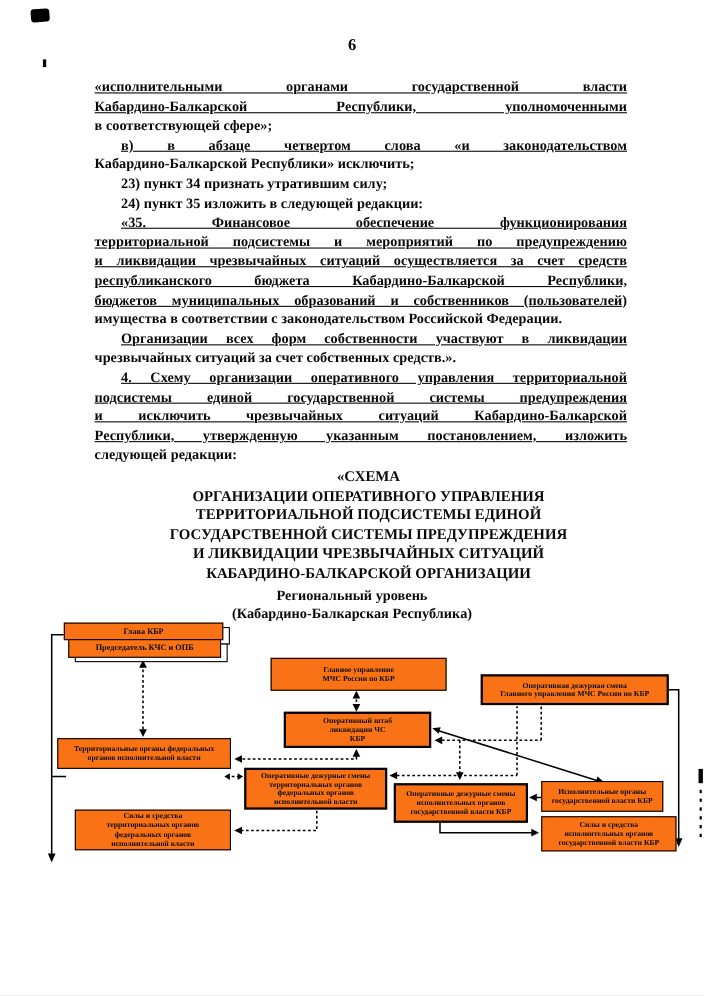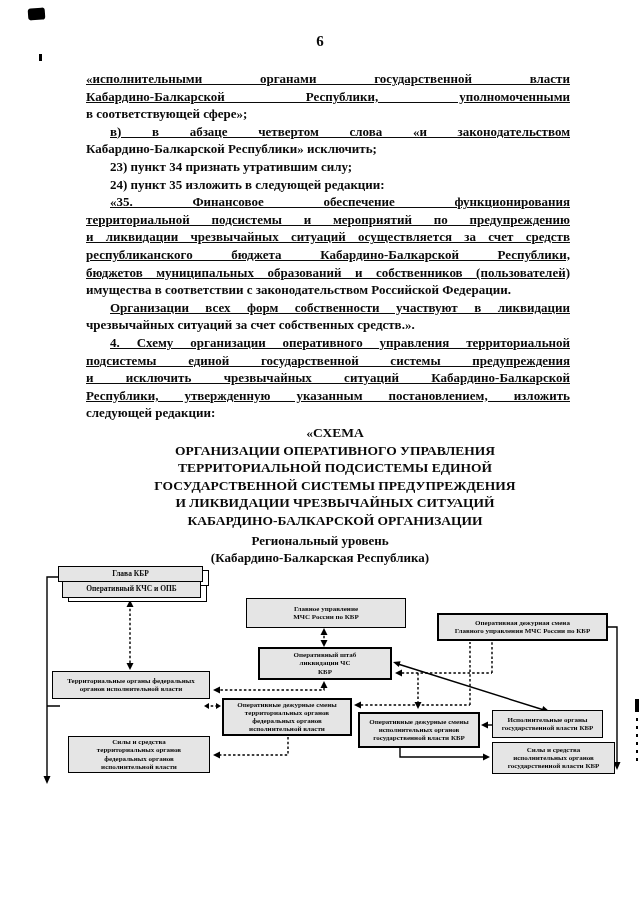--- a/index.html
+++ b/index.html
@@ -9,21 +9,21 @@
           font-size:15px;font-weight:bold;}
   .bodytext{position:absolute;left:86px;top:70px;width:484px;
             font-size:13px;font-weight:bold;line-height:17.6px;}
   .bl{display:block;}
   .j{text-align:justify;text-align-last:justify;text-decoration:underline;}
   .ind{text-indent:24px;}
   .headblock{position:absolute;left:0;top:424px;width:640px;text-align:center;
              font-size:13.5px;font-weight:bold;line-height:17.5px;padding-left:15px;}
   .subtitle{position:absolute;left:0;top:533px;width:640px;text-align:center;
             font-size:13px;font-weight:bold;line-height:16.5px;}
-  .dbox{position:absolute;box-sizing:border-box;border:1.5px solid #000;background:#e5e5e5;
+  .dbox{position:absolute;box-sizing:border-box;border:1.5px solid #000;background:#f97316;
         display:flex;flex-direction:column;align-items:center;justify-content:center;
         text-align:left;font-weight:bold;font-size:7px;line-height:8.2px;padding:1px;}
   .thick{border-width:2px;}
   .shadowed{box-shadow:6px 4px 0 -1px #fff, 6px 4px 0 0 #000;}
   .conn{position:absolute;left:0;top:0;pointer-events:none;}
   .conn path{fill:none;stroke:#000;}
   .solid path{stroke-width:1.4;}
   .conn polygon{fill:#000;stroke:none;}
   .artifact{position:absolute;background:#000;}
   .blob{left:28px;top:8px;width:17px;height:12px;border-radius:3px;transform:rotate(-4deg);}
@@ -130,21 +130,21 @@
       <polygon points="418,709 414.5,702 421.5,702"></polygon>
       <polygon points="213,755 220,751.5 220,758.5"></polygon>
     </g>
   </svg>
 
   <div class="dbox shadowed" style="left:58px;top:566px;width:145px;height:16px;font-size:7.5px">
     <span>Глава КБР</span>
   </div>
 
   <div class="dbox shadowed" style="left:62px;top:581px;width:139px;height:17px;font-size:7.5px">
-    <span>Оперативный КЧС и ОПБ</span>
+    <span>Председатель КЧС и ОПБ</span>
   </div>
 
   <div class="dbox" style="left:246px;top:598px;width:160px;height:30px">
     <span>Главное управление</span>
     <span>МЧС России по КБР</span>
   </div>
 
   <div class="dbox thick" style="left:258px;top:647px;width:134px;height:33px">
     <span>Оперативный штаб</span>
     <span>ликвидации ЧС</span>

